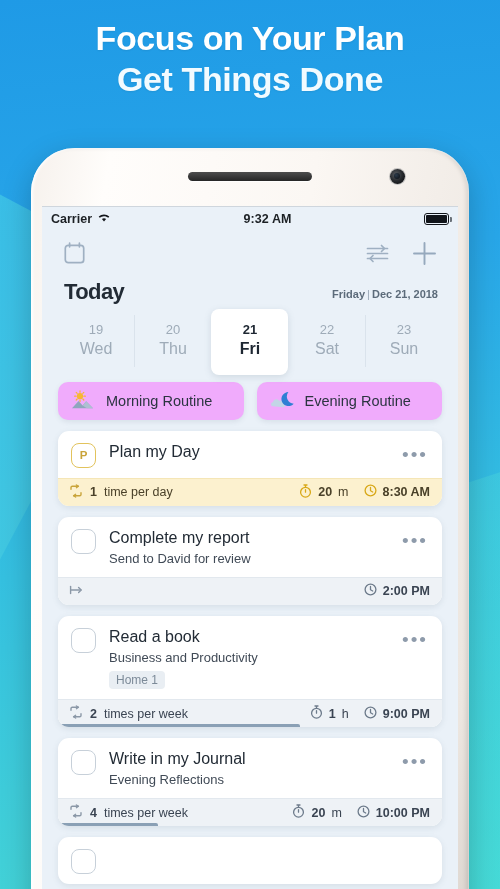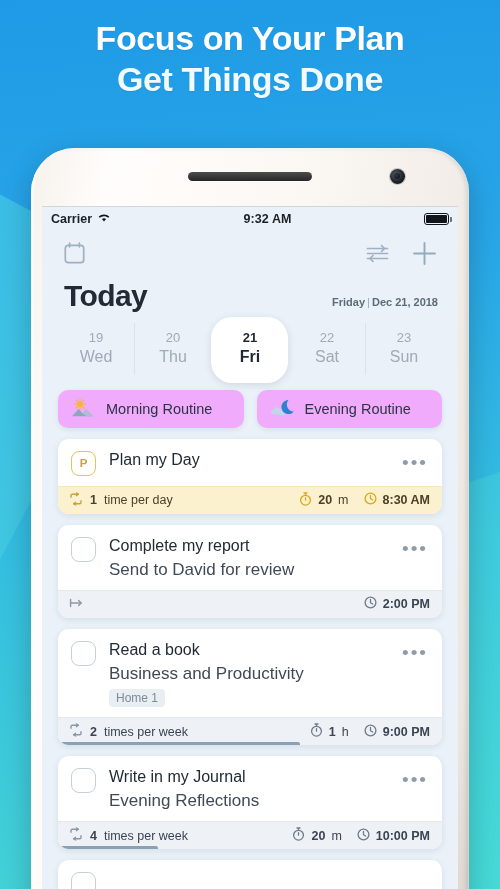--- a/index.html
+++ b/index.html
@@ -123,21 +123,21 @@
   .navbar .spacer { flex: 1; }
   .nav-ic { color: #9fb0c2; display: flex; align-items: center; }
   .nav-ic.plus { color: #96a9bd; margin-left: 22px; }
 
   
   .titlerow {
     display: flex; align-items: flex-end; justify-content: space-between;
     padding: 4px 20px 0 22px; background: #eaf1f8;
   }
   .title {
-    font-size: 30px; font-weight: bold; color: #222b35; letter-spacing: -.6px; text-align: center;
+    font-size: 22px; font-weight: bold; color: #222b35; letter-spacing: -.6px; text-align: center;
   }
   .dateline { font-size: 11px; font-weight: bold; color: #5c6b7a; padding-bottom: 5px; }
   .dateline .sep { color: #9aa8b6; font-weight: normal; margin: 0 2px; }
 
   
   .datestrip {
     display: flex; align-items: stretch;
     padding: 10px 16px 6px 16px;
     background: #eaf1f8;
     position: relative;
@@ -145,21 +145,21 @@
   .daycell {
     flex: 1; text-align: center;
     padding: 6px 0 8px 0;
     border-left: 1px solid #dae3ec;
     color: #9eabb8;
   }
   .daycell:first-child { border-left: none; }
   .daycell .dnum { font-size: 13px; line-height: 1.35; }
   .daycell .dname { font-size: 16px; line-height: 1.25; }
   .daycell.active {
-    background: #fff; border-radius: 21px; border-left-color: transparent;
+    background: #fff; border-radius: 8px; border-left-color: transparent;
     color: #1e2732; font-weight: bold;
     box-shadow: 0 2px 7px rgba(90,110,130,.18);
     margin: -6px 0 -8px 0; padding: 12px 0 14px 0;
     position: relative; z-index: 3;
   }
   .daycell.active + .daycell { border-left-color: transparent; }
   .daycell.active .dnum { font-size: 13px; }
   .daycell.active .dname { font-size: 16px; }
 
   
@@ -184,21 +184,21 @@
     width: 25px; height: 25px; border-radius: 8px;
     border: 1.6px solid #c7d0d9; background: #fff; flex: none; margin-top: 1px;
   }
   .chk.badge {
     border-color: #e2c35c; color: #c9a43a;
     display: flex; align-items: center; justify-content: center;
     font-size: 11.5px; font-weight: bold;
   }
   .card-body { flex: 1; padding-left: 13px; min-width: 0; }
   .c-title { font-size: 16px; color: #222b35; line-height: 1.25; }
-  .c-sub { font-size: 17px; color: #404a56; margin-top: 3px; line-height: 1.25; }
+  .c-sub { font-size: 13px; color: #404a56; margin-top: 3px; line-height: 1.25; }
   .c-tag {
     display: inline-block; margin-top: 5px;
     background: #e9eef3; color: #7c8a98;
     font-size: 12px; padding: 2px 7px; border-radius: 4px;
   }
   .dots { color: #8e9bab; font-size: 19px; letter-spacing: 2px; line-height: 1; padding-top: 3px; flex: none; }
 
   .card-foot {
     background: #eef2f6; border-top: 1px solid #e2e8ee;
     height: 28px; display: flex; align-items: center;

